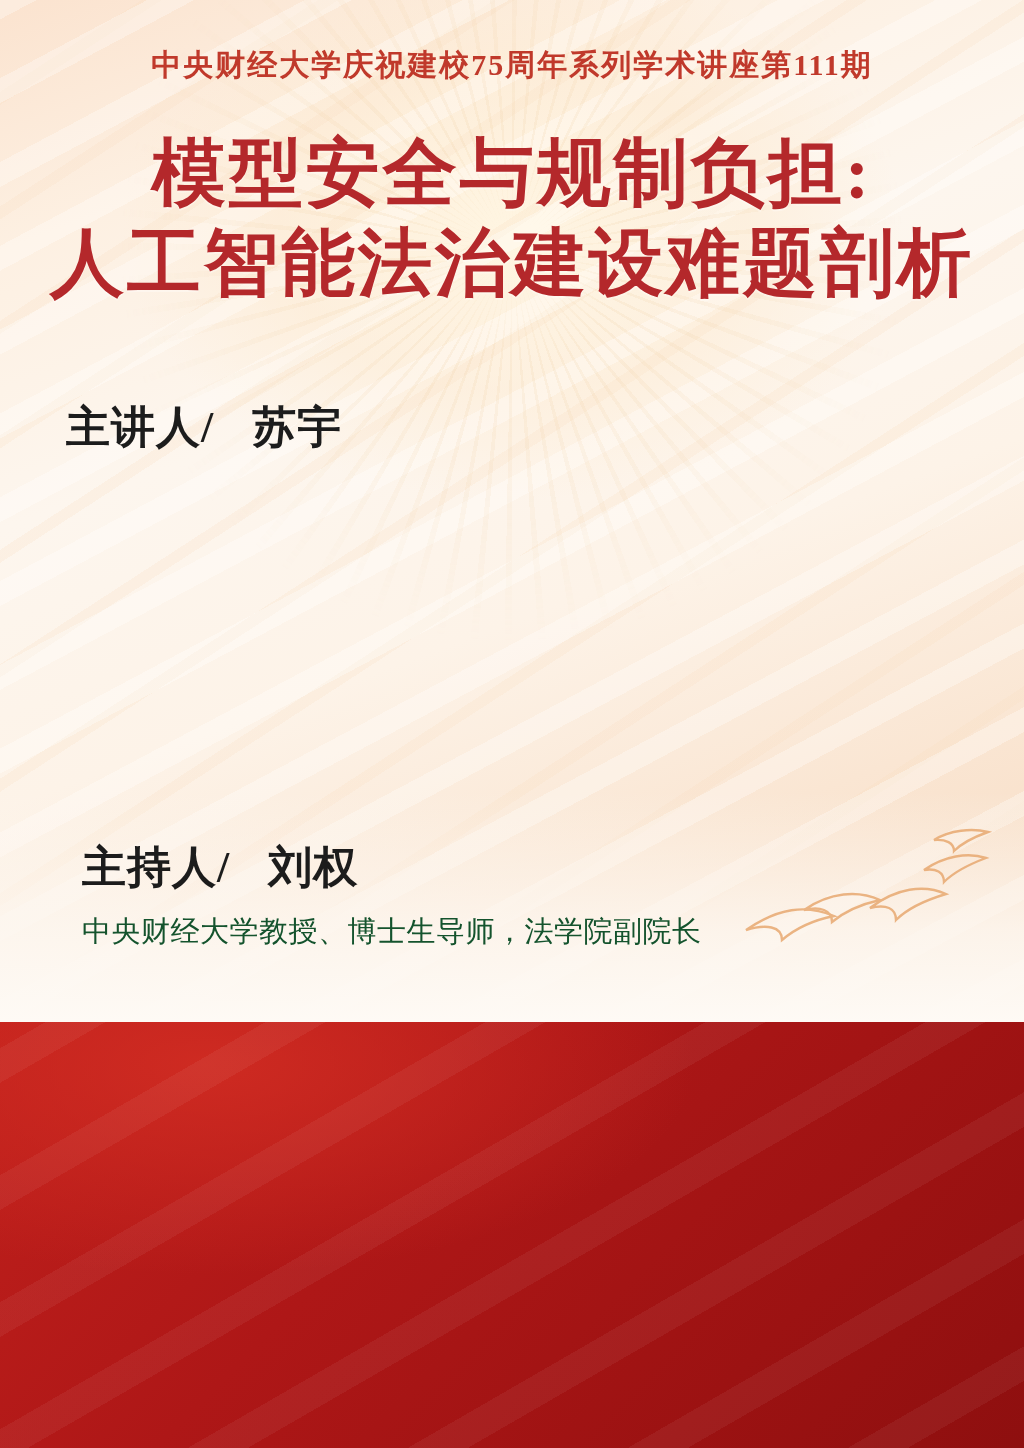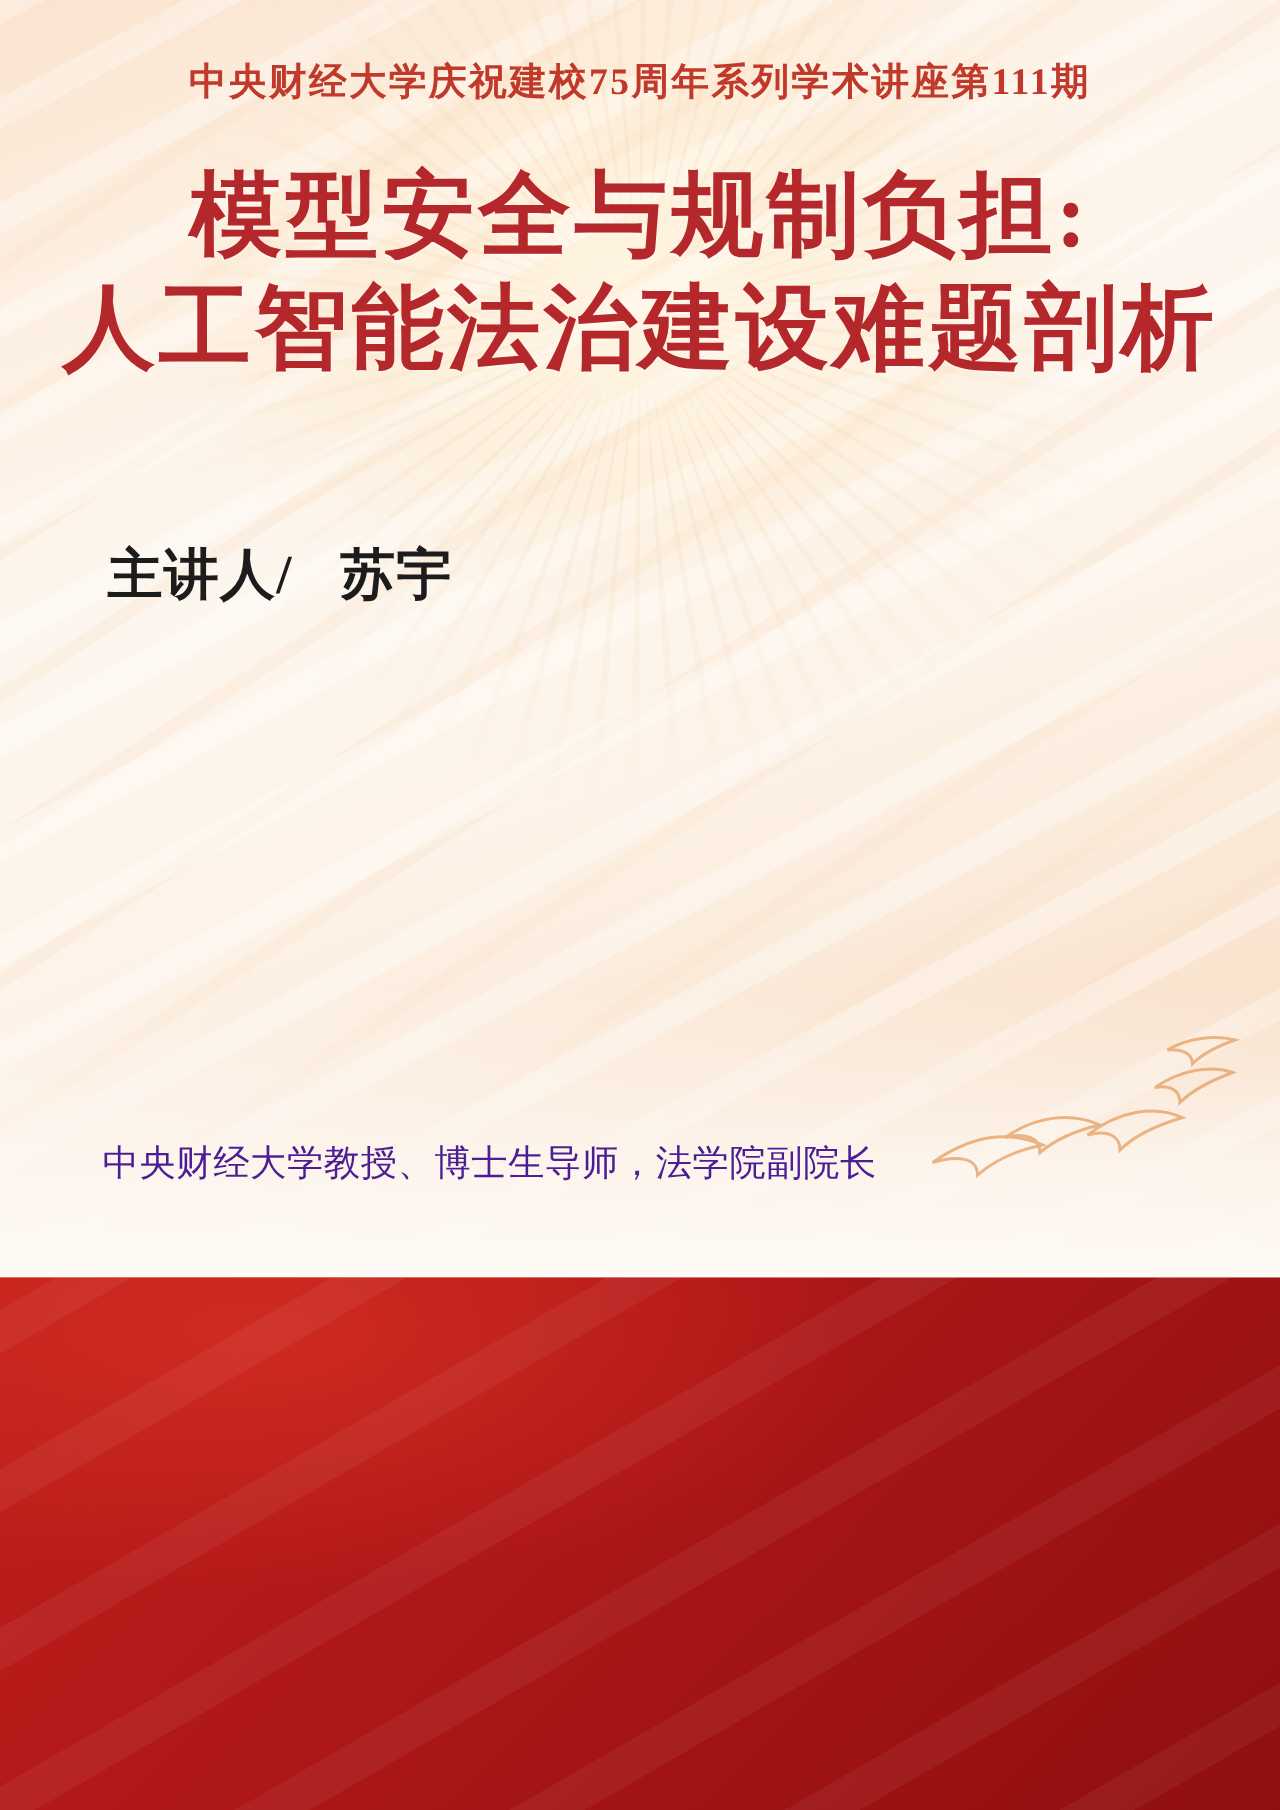--- a/index.html
+++ b/index.html
@@ -93,21 +93,21 @@
   }
   .title .l2 { display: block; text-align: center; }
   .speaker-head, .host-head {
     position: absolute;
     font-family: "Liberation Serif", serif;
     font-size: 44px;
     font-weight: bold;
     color: #1c1c1c;
     letter-spacing: 1px;
   }
-  .speaker-head { left: 86px; top: 398px; margin-top: 32px; }
+  .speaker-head { left: 66px; top: 398px; }
   .host-head { left: 82px; top: 838px; }
   .speaker-head .name, .host-head .name { margin-left: 26px; }
 
   .bio {
     position: absolute;
     left: 82px; top: 468px;
     width: 862px;
     font-family: "Liberation Serif", serif;
     font-size: 30.5px;
     line-height: 1.62;
@@ -115,21 +115,21 @@
     text-align: justify;
     letter-spacing: 0.5px;
   }
   .host-sub {
     position: absolute;
     left: 82px; top: 910px;
     width: 862px;
     font-family: "Liberation Serif", serif;
     font-size: 29px;
     line-height: 1.5;
-    color: #4c1d95;
+    color: #14532d;
     letter-spacing: 0.5px;
   }
   .birds {
     position: absolute;
     right: 26px; top: 812px;
     width: 260px; height: 160px;
     opacity: 0.85;
   }
   
   .red-panel {
@@ -168,20 +168,24 @@
       <span class="l1">模型安全与规制负担:</span>
       <span class="l2">人工智能法治建设难题剖析</span>
     </div>
 
     <div class="speaker-head">
       <span>主讲人/</span>
       <span class="name">苏宇</span>
     </div>
 
 
+    <div class="host-head">
+      <span>主持人/</span>
+      <span class="name">刘权</span>
+    </div>
 
     <div class="host-sub">中央财经大学教授、博士生导师，法学院副院长</div>
 
     <svg class="birds" viewBox="0 0 260 160">
       <g fill="none" stroke="#e8a971" stroke-width="2.4" stroke-linecap="round">
         <path d="M8 118 C40 96, 68 92, 96 104 C76 108, 58 116, 44 128 C44 114, 28 112, 8 118 Z"></path>
         <path d="M66 98 C92 80, 120 78, 142 88 C124 92, 106 100, 94 110 C94 98, 82 94, 66 98 Z"></path>
         <path d="M132 96 C158 76, 186 72, 208 82 C188 88, 170 96, 158 108 C158 96, 148 92, 132 96 Z"></path>
         <path d="M186 58 C206 44, 230 40, 248 46 C232 52, 216 60, 206 70 C206 60, 198 56, 186 58 Z"></path>
         <path d="M196 28 C212 18, 234 16, 250 20 C236 25, 224 31, 216 39 C216 31, 208 27, 196 28 Z"></path>

